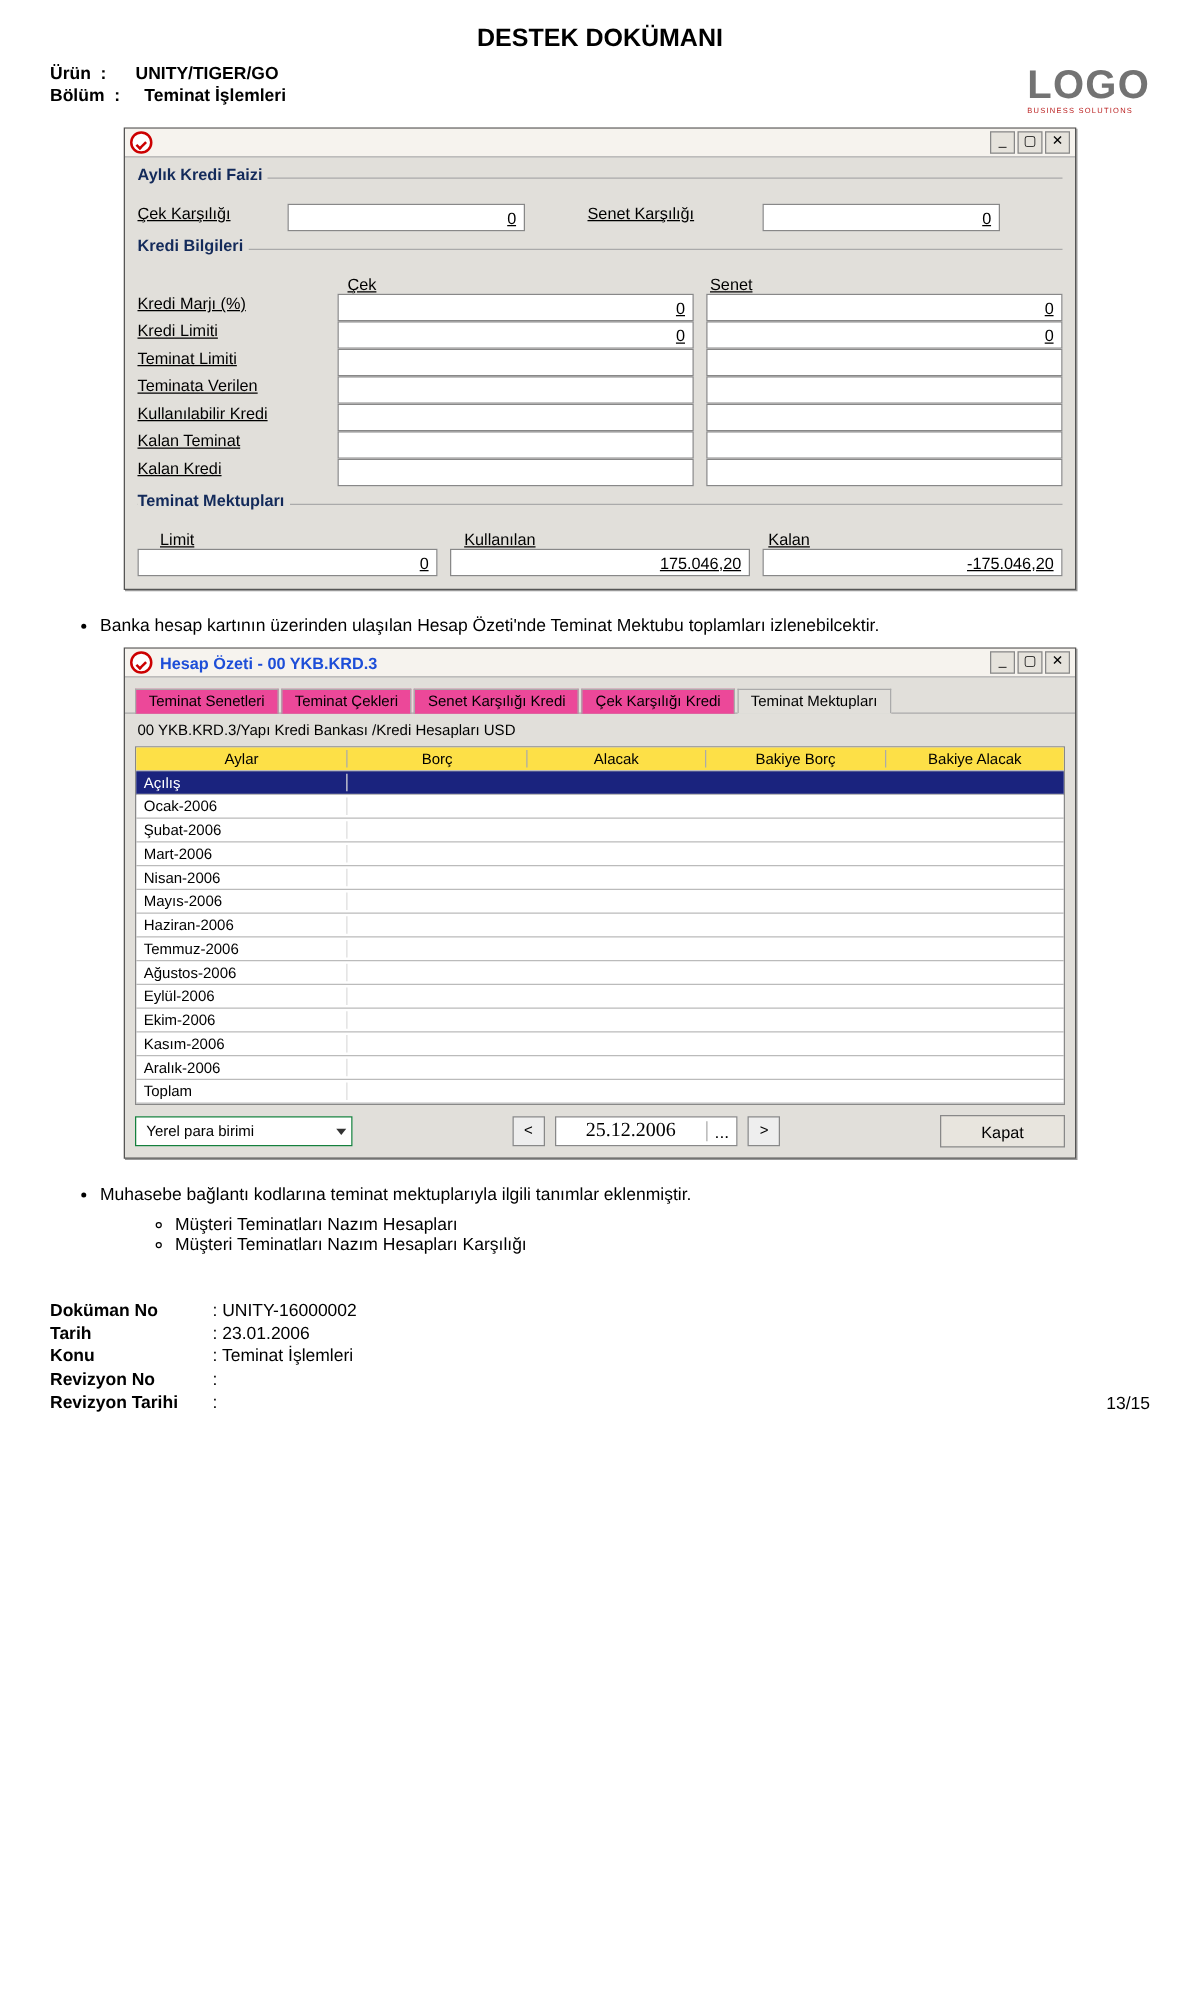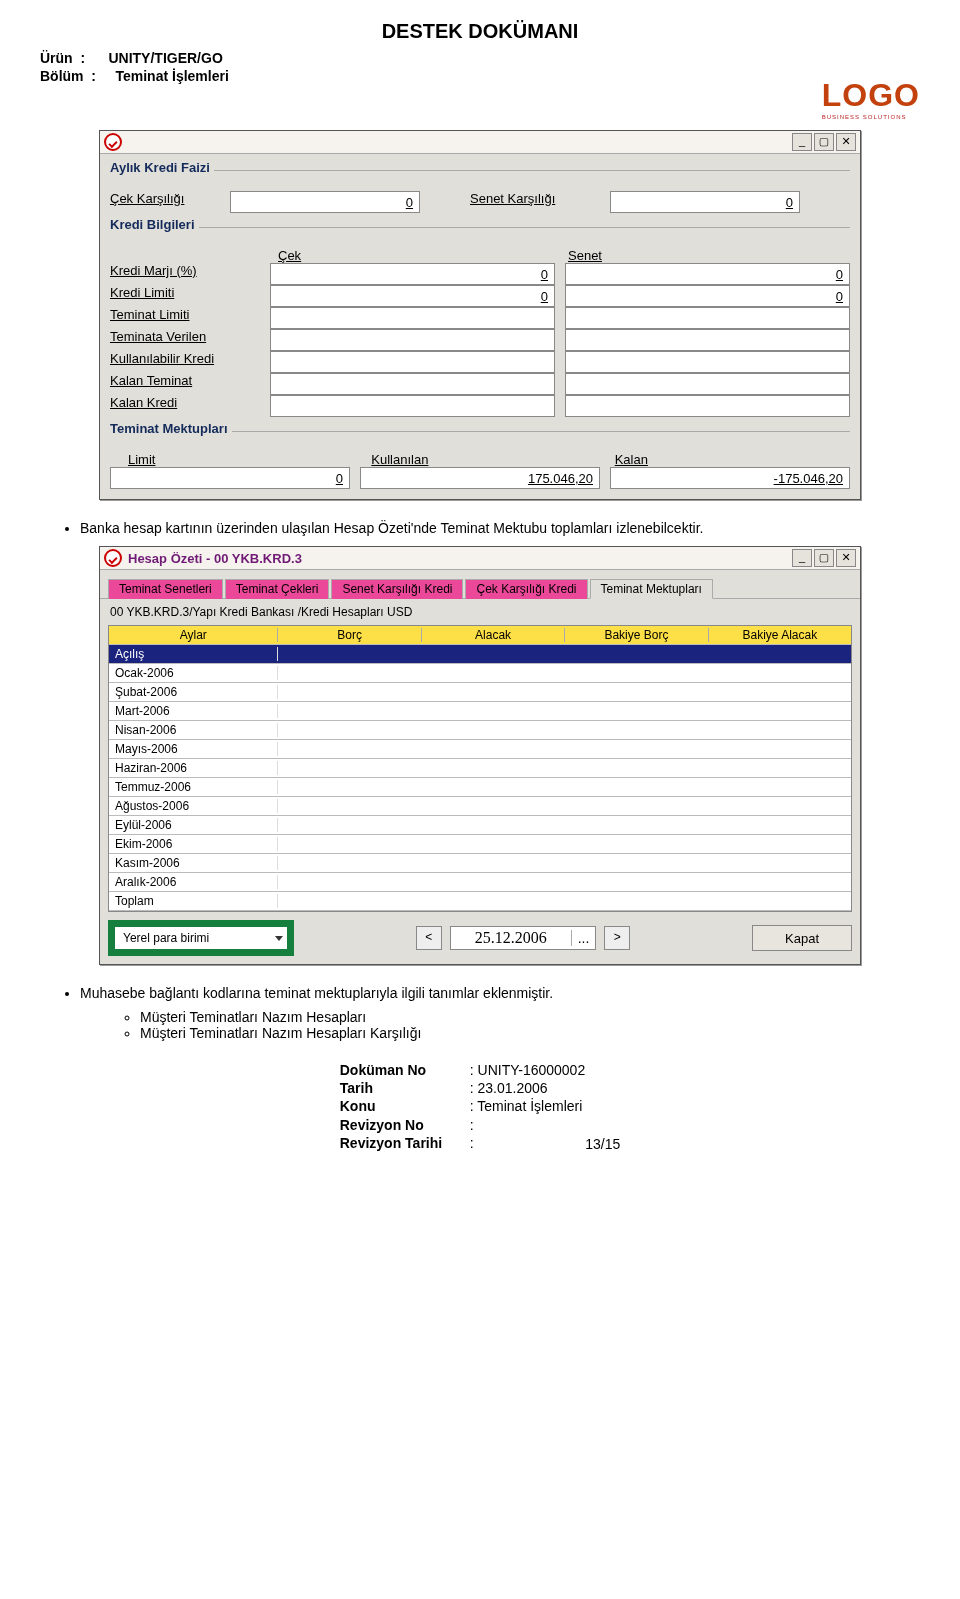--- a/index.html
+++ b/index.html
@@ -22,25 +22,24 @@
     display: flex;
     justify-content: space-between;
     align-items: flex-start;
     margin: 6px 0 10px 0;
   }
   .header-left {
     font-weight: bold;
   }
   .header-left div { line-height: 1.3; }
   .logo-text {
-    color: #c2410c;
+    color: #737373;
     font-weight: 900;
     font-size: 32px;
     letter-spacing: 1px;
-    margin-top: 28px;
   }
   .logo-sub { font-size: 6px; color: #b22; letter-spacing: 1px; }
 
   
   .win {
     margin: 10px auto 20px auto;
     width: 760px;
     border: 1px solid #555;
     background: #e1dfda;
     position: relative;
@@ -65,21 +64,21 @@
   }
   .titlebar-icon::after {
     content: "";
     position: absolute; left: 3px; top: 6px;
     width: 6px; height: 3px;
     border-left: 2px solid #c00;
     border-bottom: 2px solid #c00;
     transform: rotate(-45deg);
   }
   .titlebar-title {
-    color: #701a75;
+    color: #1d4ed8;
     font-weight: bold;
     font-size: 13px;
     flex: 1;
   }
   .win-btns {
     display: flex;
     gap: 2px;
   }
   .win-btn {
     width: 18px; height: 16px;
@@ -222,38 +221,38 @@
   .nav {
     width: 24px; height: 22px;
     border: 1px solid #888;
     background: #eee;
     text-align: center;
     cursor: pointer;
     font-size: 12px; line-height: 20px;
   }
   .currency-combo {
     display: inline-flex; align-items: center;
-    border: 7px solid #15803d; background: #fff;
+    border: 1px solid #15803d; background: #fff;
     height: 22px; padding: 0 4px 0 8px;
     font-size: 12px; width: 160px;
     justify-content: space-between;
     cursor: pointer;
   }
   .chev {
     width: 0; height: 0;
     border-left: 4px solid transparent;
     border-right: 4px solid transparent;
     border-top: 5px solid #333;
   }
 
   
   .footer {
-    margin-top: 20px;
-    display: flex;
-    justify-content: center;
+    margin-top: 36px;
+    display: flex;
+    justify-content: space-between;
     align-items: flex-end;
     font-size: 14px;
   }
   .footer-left div { line-height: 1.3; }
   .footer-left .lblf { display: inline-block; width: 130px; font-weight: bold; }
   .footer-right { font-size: 14px; }
 </style>
 </head>
 <body>
 

